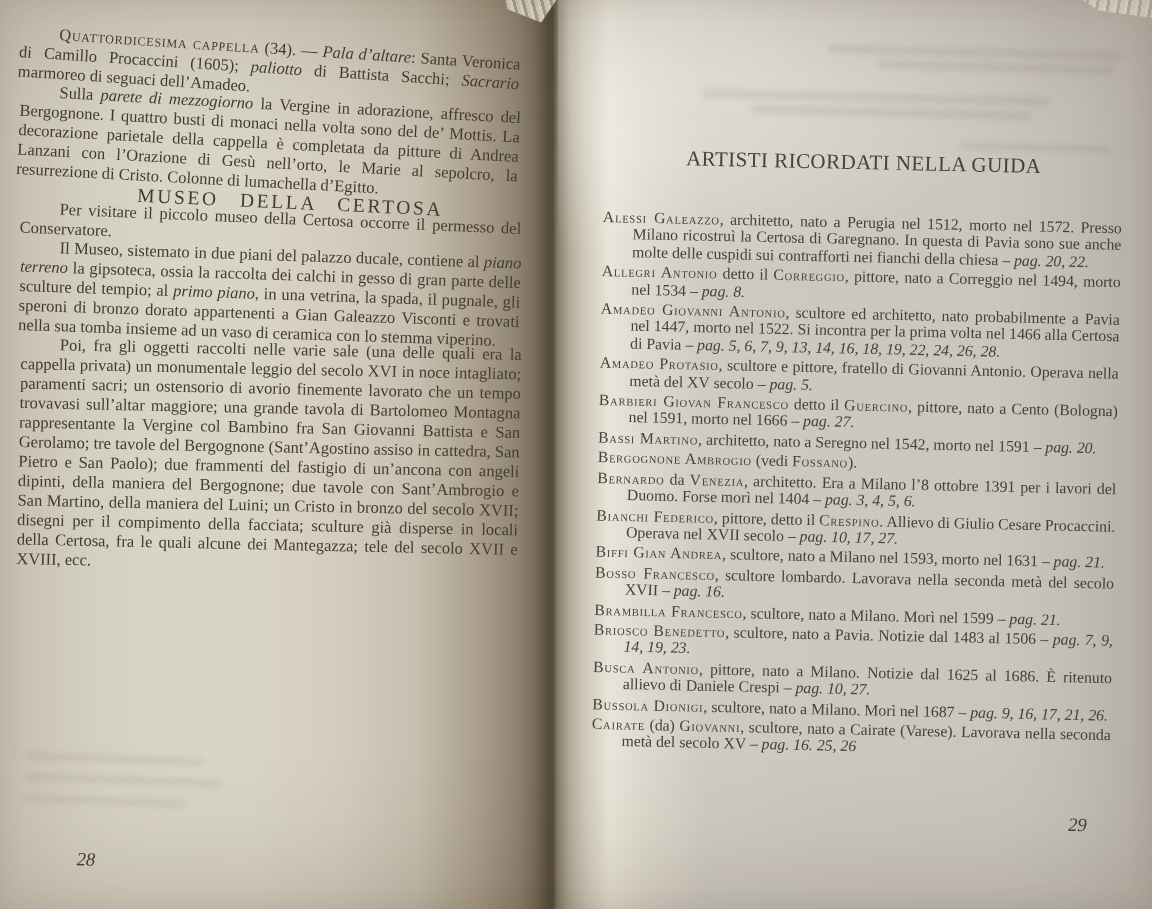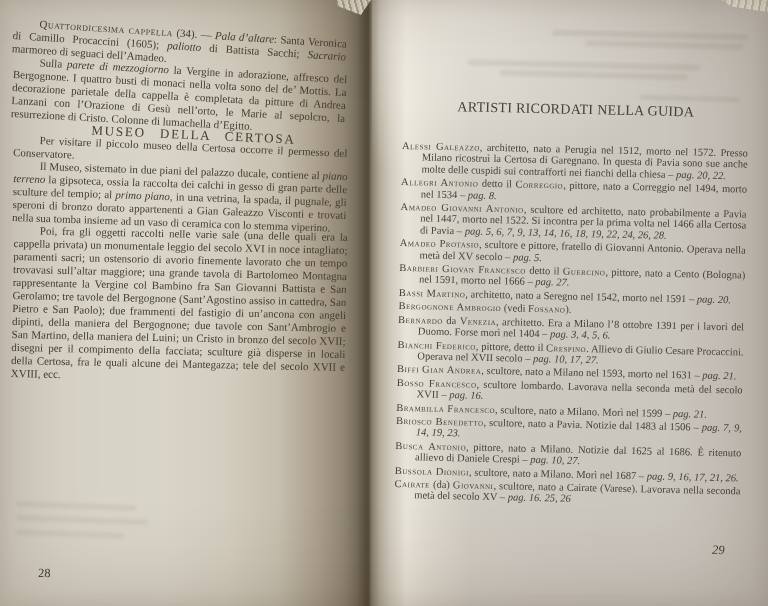--- a/index.html
+++ b/index.html
@@ -53,21 +53,21 @@
     margin:30px 0 15px;text-align:center;text-indent:14px;
     letter-spacing:1.8px;word-spacing:9px;font-size:13px;
     transform:rotate(2.6deg);transform-origin:0 0;white-space:nowrap;
   }
   #lblock2 p:nth-child(1){transform:rotate(2.4deg);}
   #lblock2 p:nth-child(2){transform:rotate(1.9deg);}
   #lblock2 p:nth-child(3){transform:rotate(1.2deg);}
   .seg-sc{font-variant:small-caps;letter-spacing:0.5px;}
   .seg-i{font-style:italic;}
   .pageno-left{
-    position:absolute;left:38px;top:566px;font-size:12.5px;
+    position:absolute;left:51px;top:566px;font-style:italic;font-size:12.5px;
     color:#454035;transform:rotate(1deg);
   }
   
   .right-text{
     position:absolute;left:403px;top:98px;width:346px;
     color:#46413a;transform:rotate(1.25deg);transform-origin:0 0;
   }
   .title{
     margin:0 0 26px;text-align:center;font-size:14px;letter-spacing:0.3px;
     white-space:nowrap;font-weight:normal;

